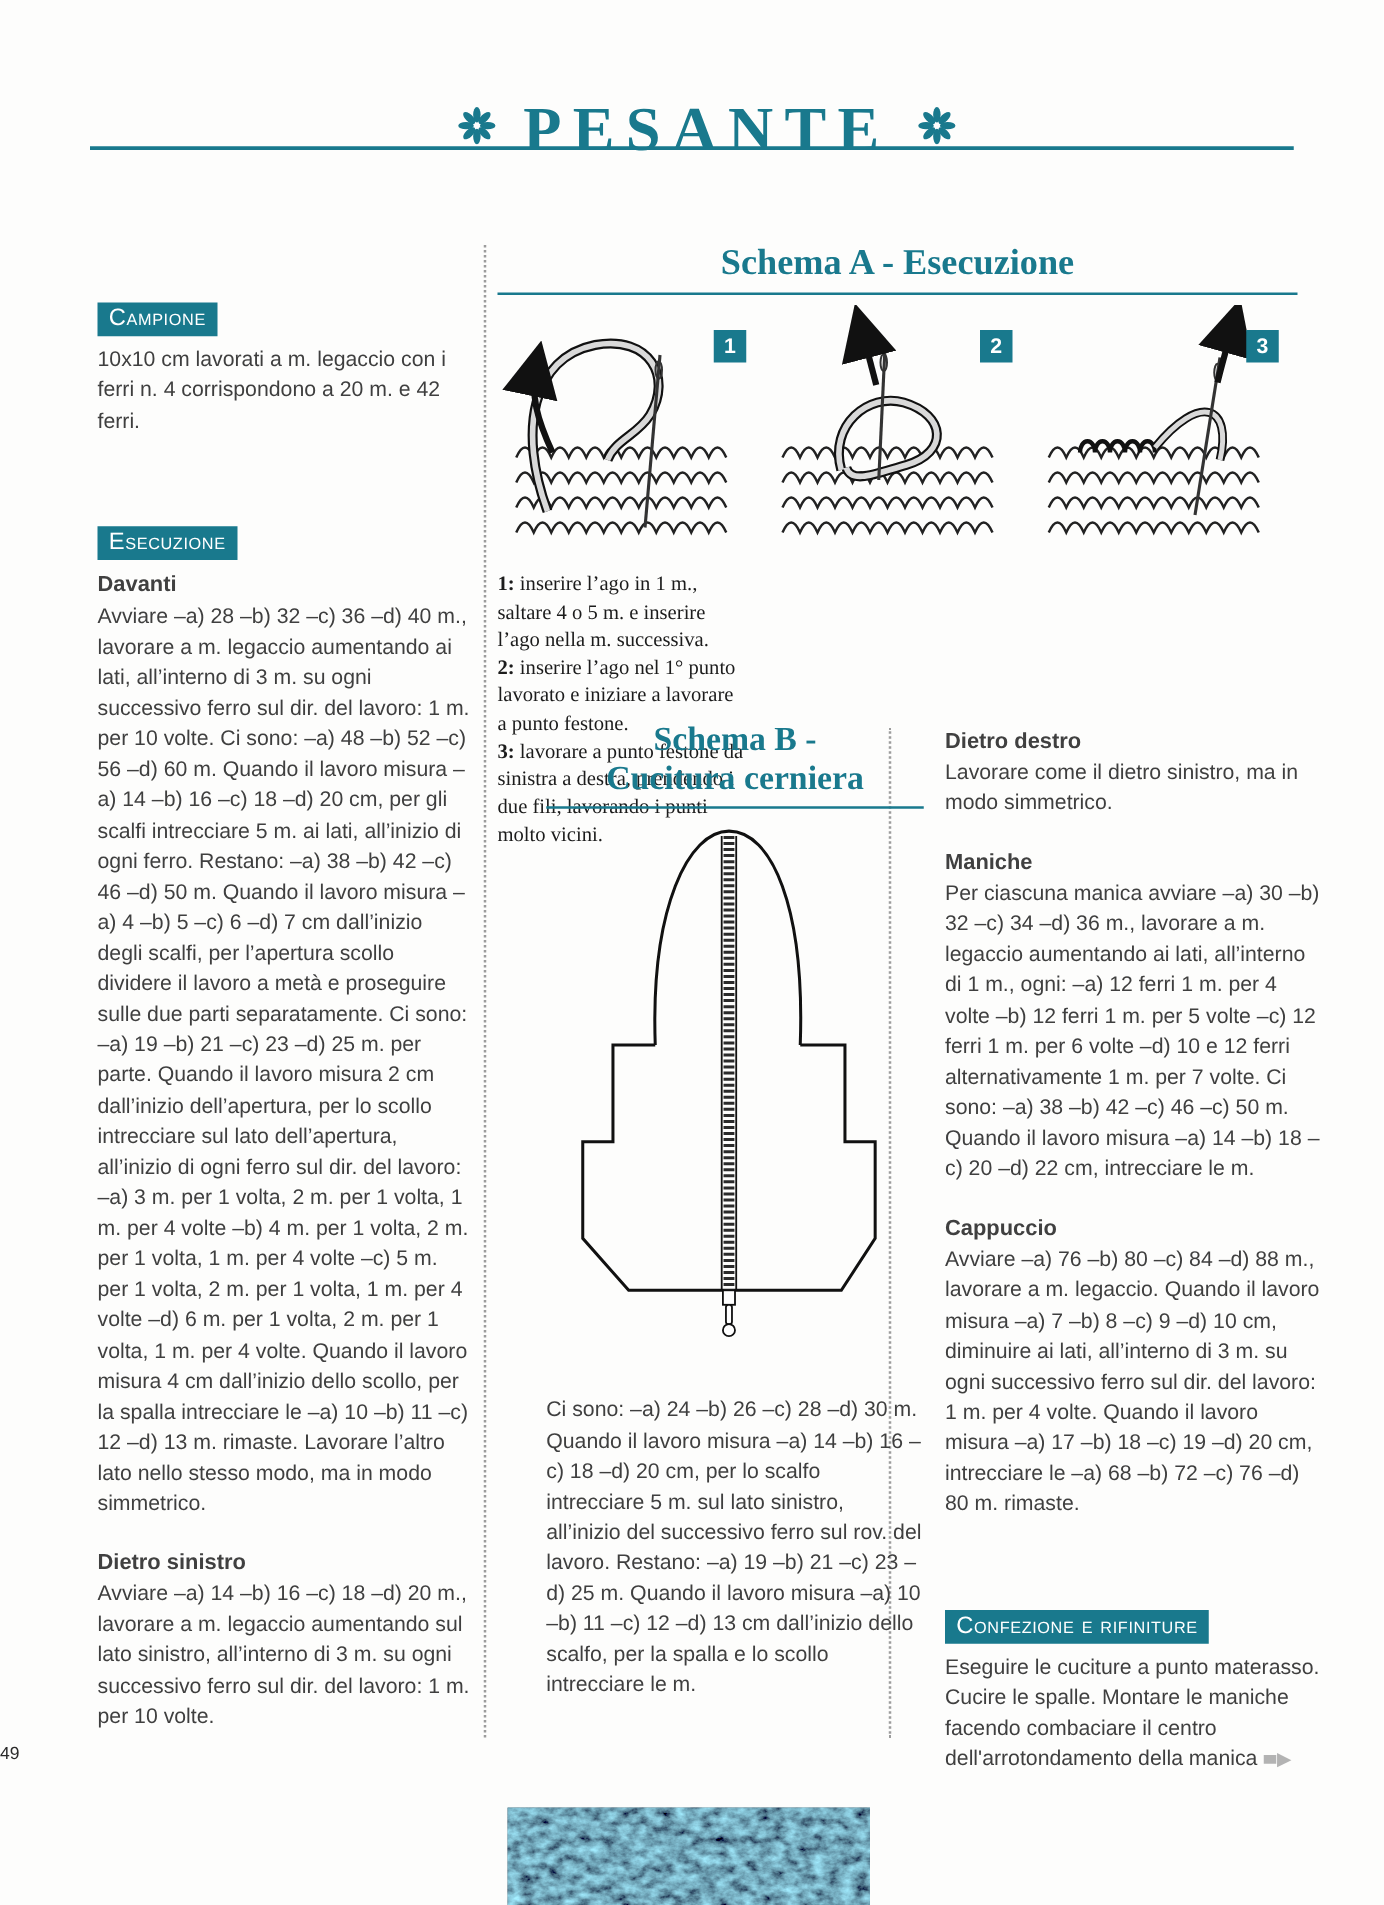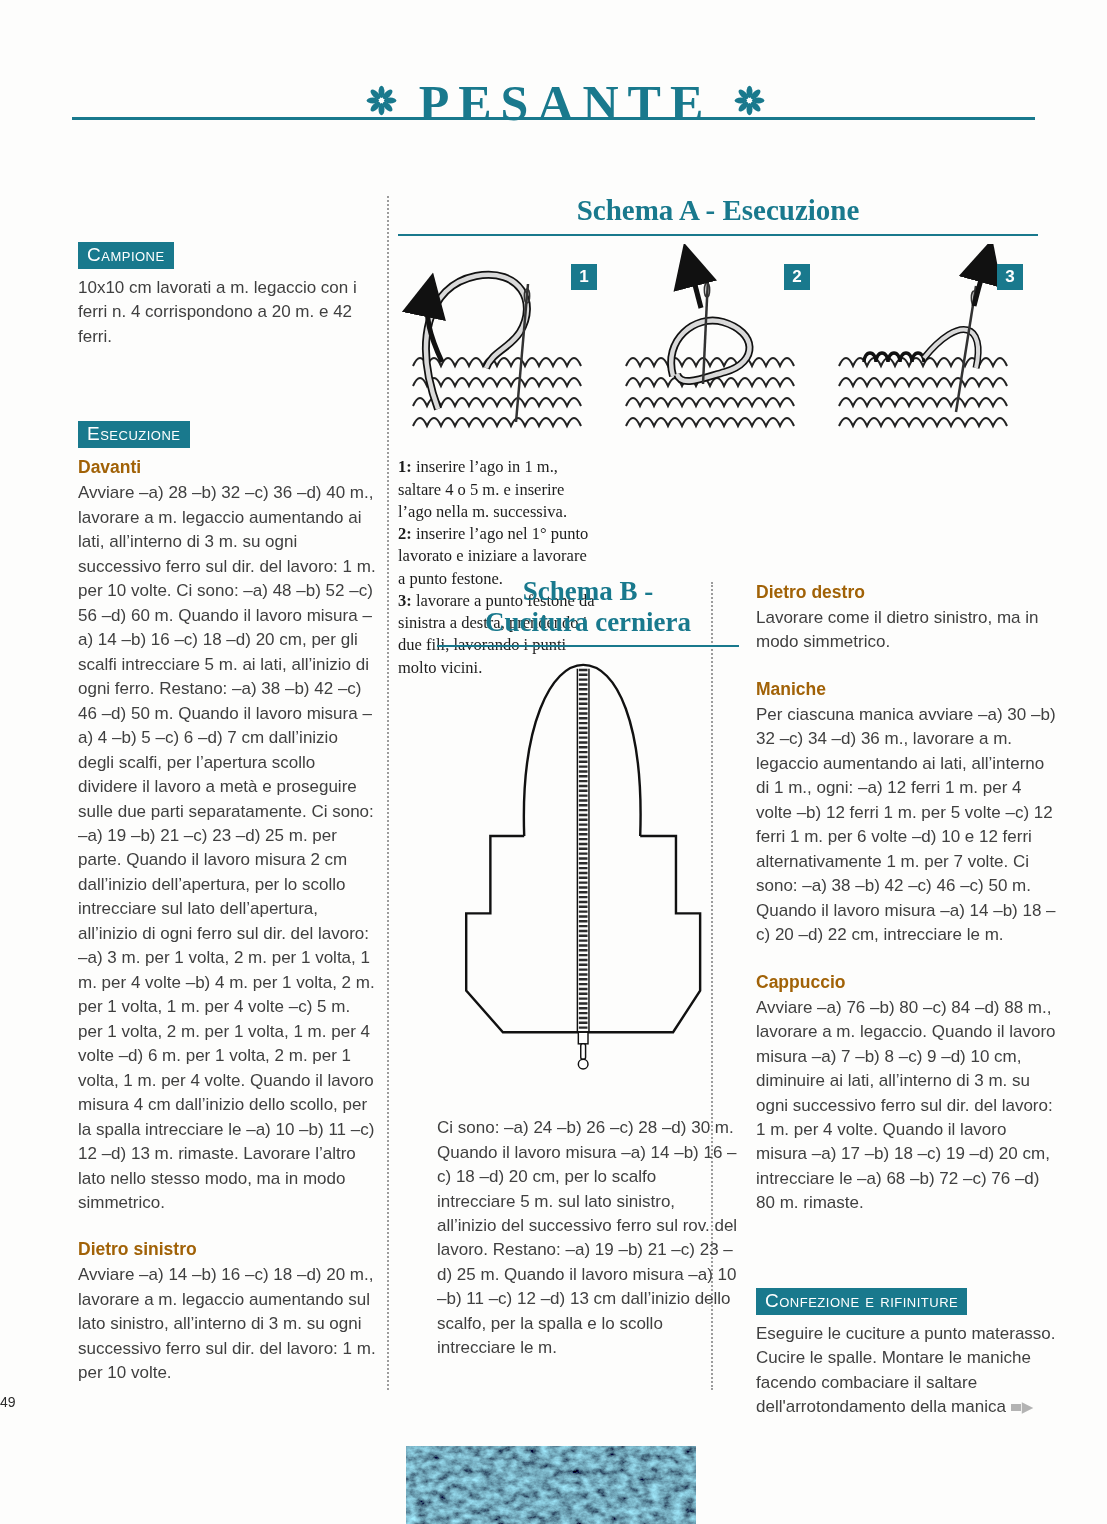--- a/index.html
+++ b/index.html
@@ -13,21 +13,21 @@
   .title-row { position:absolute; top:54px; left:12px; width:100%; text-align:center;margin-top:20px; }
   .page-title {
     display:inline-block; font-family:"Liberation Serif", serif; font-weight:bold;
     font-size:50px; letter-spacing:9px; color:#19798d; vertical-align:middle;
   }
   .orn { width:33px; height:33px; vertical-align:middle; margin:0 16px; position:relative; top:-3px; }
   .header-rule { position:absolute; top:117px; left:72px; width:963px; height:3px; background:#19798d; }
 
   
   .body-text { font-size:17px; line-height:1.44; color:#3f3f3f; }
-  h3.sec-heading { font-size:17.5px; font-weight:700; color:#a16207; margin:24px 0 3px; }
+  h3.sec-heading { font-size:17.5px; font-weight:700; color:#404040; margin:24px 0 3px; }
   h3.first { margin-top:2px; }
   .label {
     display:inline-block; background:#19798d; color:#ffffff;
     font-variant:small-caps; font-size:19px; line-height:23px;
     padding:1px 9px 3px; letter-spacing:0.5px; margin-bottom:7px;margin-top:48px;
   }
   .label-block { margin-top:24px; }
 
   
   .left-col  { position:absolute; left:78px;  top:194px; width:300px; }
@@ -215,21 +215,21 @@
     <h3 class="sec-heading first">Dietro destro</h3>
     <p class="body-text">Lavorare come il dietro sinistro, ma in modo simmetrico.</p>
 
     <h3 class="sec-heading">Maniche</h3>
     <p class="body-text">Per ciascuna manica avviare –a) 30 –b) 32 –c) 34 –d) 36 m., lavorare a m. legaccio aumentando ai lati, all’interno di 1 m., ogni: –a) 12 ferri 1 m. per 4 volte –b) 12 ferri 1 m. per 5 volte –c) 12 ferri 1 m. per 6 volte –d) 10 e 12 ferri alternativamente 1 m. per 7 volte. Ci sono: –a) 38 –b) 42 –c) 46 –c) 50 m. Quando il lavoro misura –a) 14 –b) 18 –c) 20 –d) 22 cm, intrecciare le m.</p>
 
     <h3 class="sec-heading">Cappuccio</h3>
     <p class="body-text">Avviare –a) 76 –b) 80 –c) 84 –d) 88 m., lavorare a m. legaccio. Quando il lavoro misura –a) 7 –b) 8 –c) 9 –d) 10 cm, diminuire ai lati, all’interno di 3 m. su ogni successivo ferro sul dir. del lavoro: 1 m. per 4 volte. Quando il lavoro misura –a) 17 –b) 18 –c) 19 –d) 20 cm, intrecciare le –a) 68 –b) 72 –c) 76 –d) 80 m. rimaste.</p>
 
     <div class="label-block"><span class="label">Confezione e rifiniture</span></div>
-    <p class="body-text"><span>Eseguire le cuciture a punto materasso. Cucire le spalle. Montare le maniche facendo combaciare il saltare dell'arrotondamento della manica</span>
+    <p class="body-text"><span>Eseguire le cuciture a punto materasso. Cucire le spalle. Montare le maniche facendo combaciare il centro dell'arrotondamento della manica</span>
       <span class="cont-arrow">▶</span></p>
   </div>
 
   <div class="page-number">49</div>
 
   <svg class="texture" viewBox="0 0 290 78">
     <defs>
       <filter id="tex" x="0" y="0" width="100%" height="100%">
         <feTurbulence type="fractalNoise" baseFrequency="0.09 0.13" numOctaves="4" seed="8" result="n"></feTurbulence>
         <feColorMatrix in="n" type="matrix" values="0 0 0 0.5 -0.08

